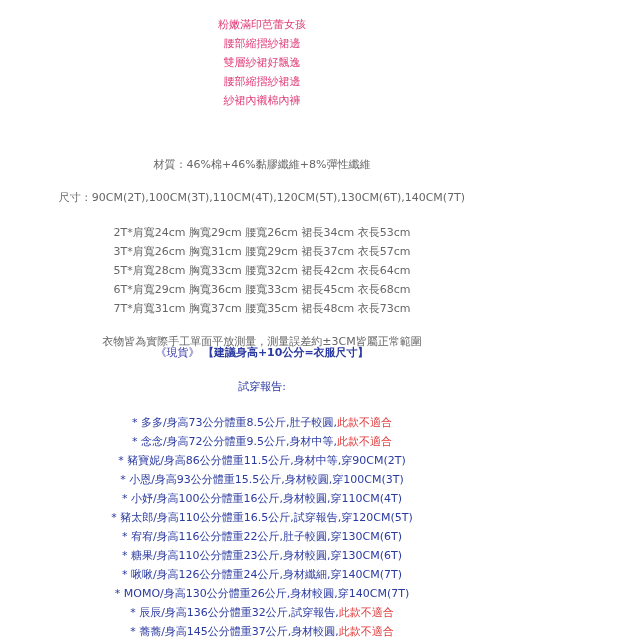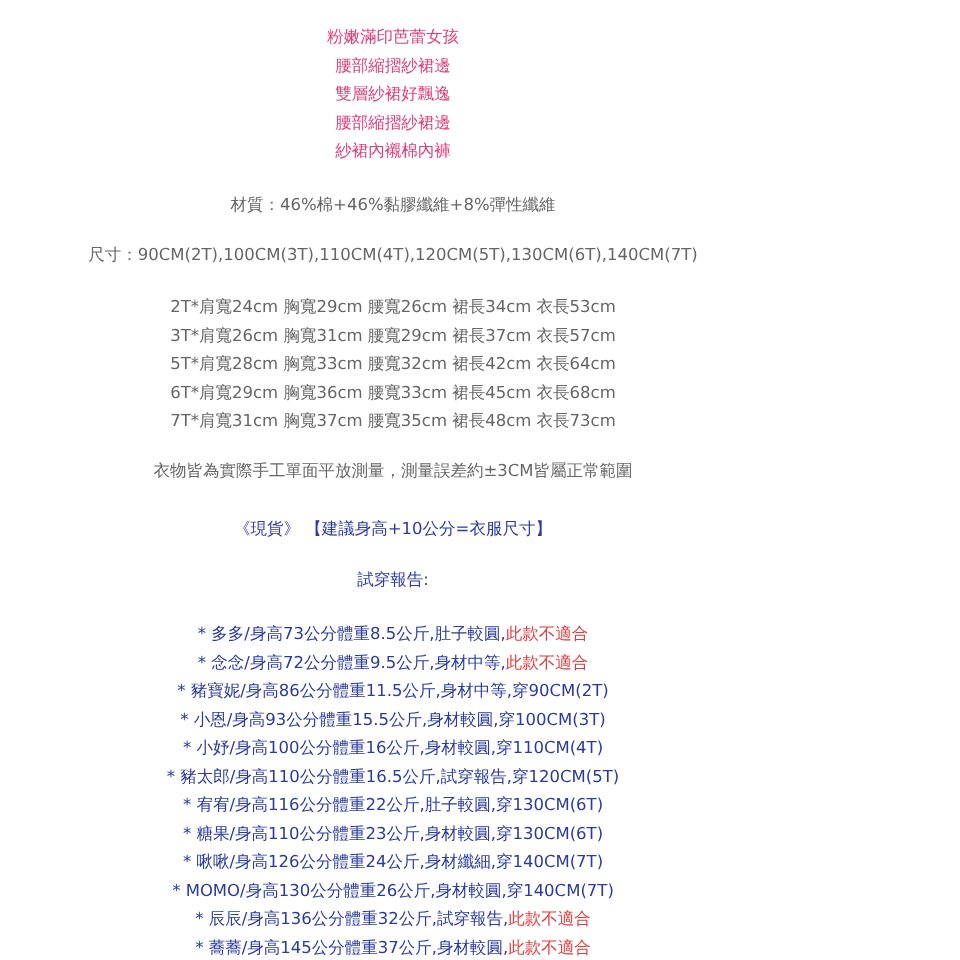--- a/index.html
+++ b/index.html
@@ -5,21 +5,21 @@
     html, body { margin: 0; padding: 0; background: #ffffff; }
     body {
       width: 640px; height: 640px; overflow: hidden; position: relative;
       font-family: "DejaVu Sans", "Liberation Sans", sans-serif;
     }
     .line {
       position: absolute; left: 0; width: 524px; text-align: center;
       white-space: nowrap; font-size: 11px; line-height: 14px;
     }
     .pink { color: #e0407a; }
-    .gray { color: #666666; }
+    .gray { color: #666666; margin-top: 28px; }
     .blue { color: #3b3ba8; }
     .red { color: #e03a3a; text-align: center; }
     .dblue { color: #2a3aa0; }
   </style>
 </head>
 <body>
 
 <div>
   <div class="line pink" style="top:18px">粉嫩滿印芭蕾女孩</div>
   <div class="line pink" style="top:37px">腰部縮摺紗裙邊</div>
@@ -33,21 +33,21 @@
   <div class="line gray" style="top:198px">2T*肩寬24cm 胸寬29cm 腰寬26cm 裙長34cm 衣長53cm</div>
   <div class="line gray" style="top:217px">3T*肩寬26cm 胸寬31cm 腰寬29cm 裙長37cm 衣長57cm</div>
   <div class="line gray" style="top:236px">5T*肩寬28cm 胸寬33cm 腰寬32cm 裙長42cm 衣長64cm</div>
   <div class="line gray" style="top:255px">6T*肩寬29cm 胸寬36cm 腰寬33cm 裙長45cm 衣長68cm</div>
   <div class="line gray" style="top:274px">7T*肩寬31cm 胸寬37cm 腰寬35cm 裙長48cm 衣長73cm</div>
 
   <div class="line gray" style="top:307px">衣物皆為實際手工單面平放測量，測量誤差約±3CM皆屬正常範圍</div>
 
   <div class="line" style="top:346px">
     <span class="blue">《現貨》</span>
-    <span class="dblue" style="font-weight:normal">【建議身高+10公分=衣服尺寸】</span>
+    <span class="dblue" style="font-weight:bold">【建議身高+10公分=衣服尺寸】</span>
   </div>
 
   <div class="line dblue" style="top:380px;font-weight:normal">試穿報告:</div>
 
   <div>
     <div class="line" style="top:416px"><span class="dblue">* 多多/身高73公分體重8.5公斤,肚子較圓,</span><span class="red">此款不適合</span></div>
     <div class="line" style="top:435px"><span class="dblue">* 念念/身高72公分體重9.5公斤,身材中等,</span><span class="red">此款不適合</span></div>
     <div class="line" style="top:454px"><span class="dblue">* 豬寶妮/身高86公分體重11.5公斤,身材中等,穿90CM(2T)</span></div>
     <div class="line" style="top:473px"><span class="dblue">* 小恩/身高93公分體重15.5公斤,身材較圓,穿100CM(3T)</span></div>
     <div class="line" style="top:492px"><span class="dblue">* 小妤/身高100公分體重16公斤,身材較圓,穿110CM(4T)</span></div>

